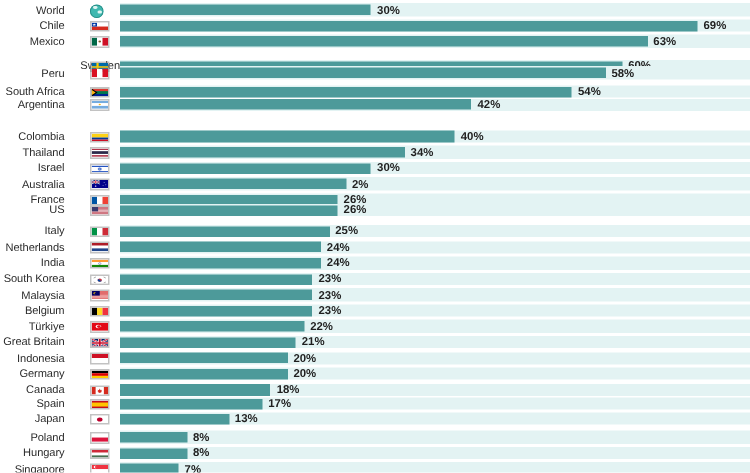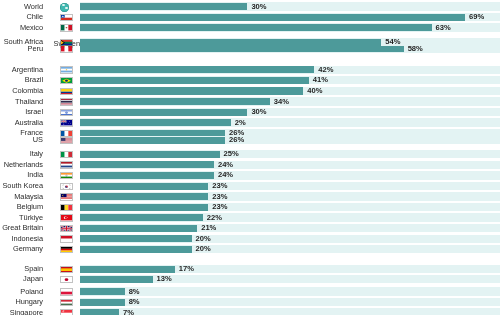--- a/index.html
+++ b/index.html
@@ -114,21 +114,21 @@
       <div class="flagwrap">
         <svg class="flag" viewBox="0 0 30 20" preserveAspectRatio="none">
           <rect x="0" y="0" width="10" height="20" fill="#d91023"></rect>
           <rect x="10" y="0" width="10" height="20" fill="#ffffff"></rect>
           <rect x="20" y="0" width="10" height="20" fill="#d91023"></rect>
         </svg>
       </div>
       <div class="bar" style="width: 323.64px; background: rgb(77, 154, 154);"></div>
       <div class="val" style="left: 407.64px;">58%</div>
     </div>
-    <div class="row" style="top: 37px;">
+    <div class="row" style="top: 56px;">
       <div class="track"></div>
       <div class="lbl">South Africa</div>
       <div class="flagwrap">
         <svg class="flag" viewBox="0 0 30 20" preserveAspectRatio="none">
           <rect width="30" height="20" fill="#007a4d"></rect>
           <rect width="30" height="6.5" fill="#de3831"></rect>
           <rect y="13.5" width="30" height="6.5" fill="#002395"></rect>
           <polygon points="0,0 11,10 0,20" fill="#000"></polygon>
           <polygon points="0,3 7.5,10 0,17" fill="#ffb612"></polygon>
         </svg>
@@ -142,33 +142,20 @@
       <div class="flagwrap">
         <svg class="flag" viewBox="0 0 30 20" preserveAspectRatio="none">
           <rect x="0" y="0" width="30" height="6.666666666666667" fill="#74acdf"></rect>
           <rect x="0" y="6.666666666666667" width="30" height="6.666666666666667" fill="#ffffff"></rect>
           <rect x="0" y="13.333333333333334" width="30" height="6.666666666666667" fill="#74acdf"></rect>
           <circle cx="15" cy="10" r="2" fill="#f6b40e"></circle>
         </svg>
       </div>
       <div class="bar" style="width: 234.36px; background: rgb(77, 154, 154);"></div>
       <div class="val" style="left: 318.36px;">42%</div>
-    </div>
-    <div class="row" style="top: 75.42px;">
-      <div class="track"></div>
-      <div class="lbl">Brazil</div>
-      <div class="flagwrap">
-        <svg class="flag" viewBox="0 0 30 20" preserveAspectRatio="none">
-          <rect width="30" height="20" fill="#009c3b"></rect>
-          <polygon points="15,2.5 27,10 15,17.5 3,10" fill="#ffdf00"></polygon>
-          <circle cx="15" cy="10" r="4" fill="#002776"></circle>
-        </svg>
-      </div>
-      <div class="bar" style="width: 228.78px; background: rgb(77, 154, 154);"></div>
-      <div class="val" style="left: 312.78px;">41%</div>
     </div>
     <div class="row" style="top: 85.98px;">
       <div class="track"></div>
       <div class="lbl">Colombia</div>
       <div class="flagwrap">
         <svg class="flag" viewBox="0 0 30 20" preserveAspectRatio="none">
           <rect width="30" height="10" fill="#fcd116"></rect>
           <rect y="10" width="30" height="5" fill="#003893"></rect>
           <rect y="15" width="30" height="5" fill="#ce1126"></rect>
         </svg>
@@ -400,20 +387,34 @@
       <div class="flagwrap">
         <svg class="flag" viewBox="0 0 30 20" preserveAspectRatio="none">
           <rect x="0" y="0" width="30" height="6.666666666666667" fill="#000000"></rect>
           <rect x="0" y="6.666666666666667" width="30" height="6.666666666666667" fill="#dd0000"></rect>
           <rect x="0" y="13.333333333333334" width="30" height="6.666666666666667" fill="#ffce00"></rect>
         </svg>
       </div>
       <div class="bar" style="width: 111.6px; background: rgb(77, 154, 154);"></div>
       <div class="val" style="left: 195.6px;">20%</div>
     </div>
+    <div class="row" style="top: 254.94px;">
+      <div class="track"></div>
+      <div class="lbl">Canada</div>
+      <div class="flagwrap">
+        <svg class="flag" viewBox="0 0 30 20" preserveAspectRatio="none">
+          <rect width="30" height="20" fill="#fff"></rect>
+          <rect width="7.5" height="20" fill="#d52b1e"></rect>
+          <rect x="22.5" width="7.5" height="20" fill="#d52b1e"></rect>
+          <polygon points="15,4 16.4,8 19,7 17.6,11 19.4,11.6 15,15 10.6,11.6 12.4,11 11,7 13.6,8" fill="#d52b1e"></polygon>
+        </svg>
+      </div>
+      <div class="bar" style="width: 100.44px; background: rgb(77, 154, 154);"></div>
+      <div class="val" style="left: 184.44px;">18%</div>
+    </div>
     <div class="row" style="top: 264px;">
       <div class="track"></div>
       <div class="lbl">Spain</div>
       <div class="flagwrap">
         <svg class="flag" viewBox="0 0 30 20" preserveAspectRatio="none">
           <rect width="30" height="20" fill="#c60b1e"></rect>
           <rect y="5" width="30" height="10" fill="#ffc400"></rect>
         </svg>
       </div>
       <div class="bar" style="width: 94.86px; background: rgb(77, 154, 154);"></div>

